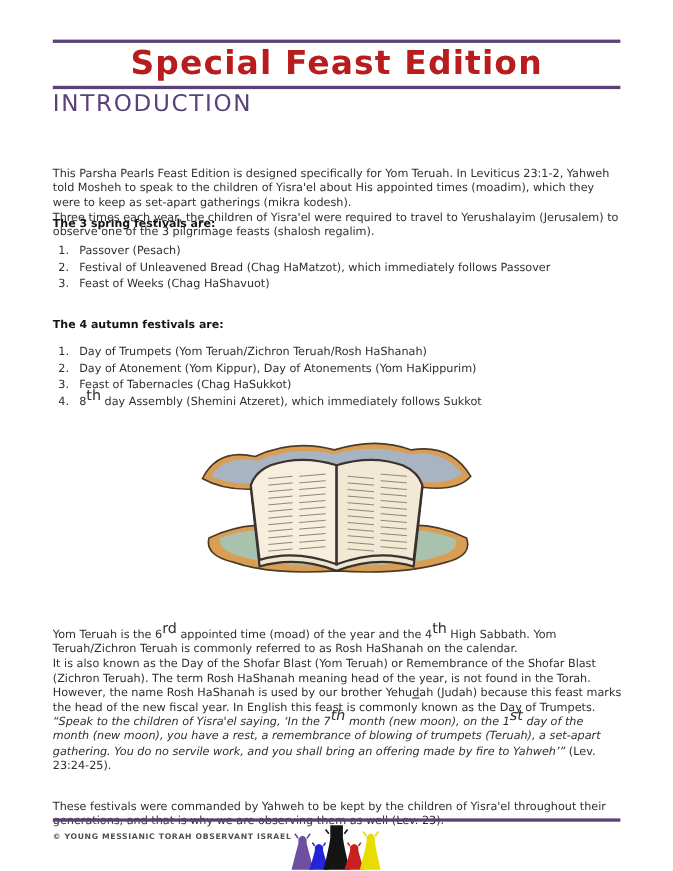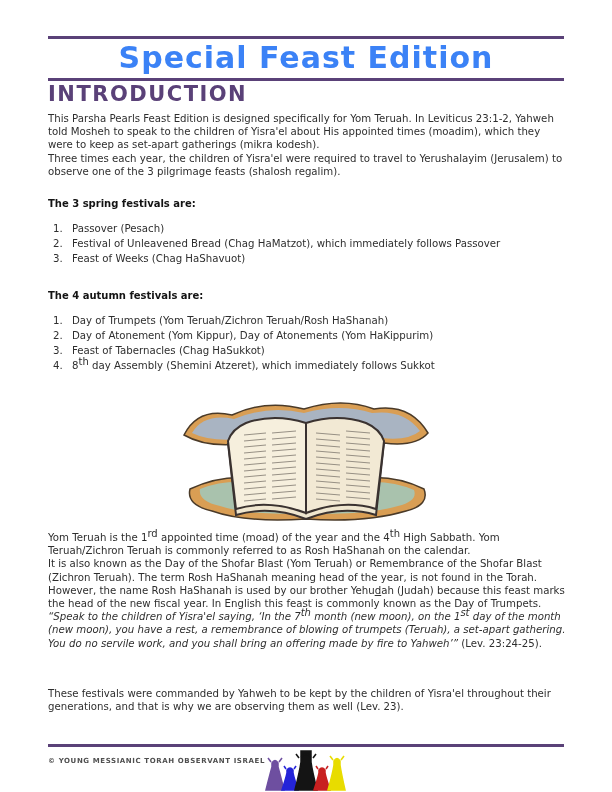--- a/index.html
+++ b/index.html
@@ -6,48 +6,48 @@
   body{
     width:612px;height:792px;background:#ffffff;position:relative;
     font-family:"DejaVu Sans", sans-serif;color:#2e2e2e;overflow:hidden;
   }
   .header{
     position:absolute;left:48px;right:48px;top:36px;
     border-top:3px solid #5a4178;border-bottom:3px solid #5a4178;
     text-align:center;padding:1px 0 3px 0;
   }
   .page-title{
-    font-size:30px;font-weight:bold;color:#3b82f6;letter-spacing:1px;
+    font-size:30px;font-weight:bold;color:#b91c1c;letter-spacing:1px;
     font-family:"DejaVu Sans", sans-serif;
   }
   .section-heading{
-    position:absolute;left:48px;top:82px;font-size:21px;font-weight:700;
+    position:absolute;left:48px;top:82px;font-size:21px;font-weight:400;
     color:#5a4178;letter-spacing:1.5px;
   }
   .para{
     position:absolute;left:48px;width:518px;
-    font-size:10.2px;line-height:13.2px;color:#2e2e2e;
+    font-size:10.2px;line-height:13.2px;color:#2e2e2e;margin-top:40px;
   }
   .p1{top:112px;}
   .p2{top:531px;}
   .p3{top:687px;}
   .sub-heading{
     position:absolute;left:48px;font-size:10px;font-weight:bold;color:#141414;
   }
   .spring-heading{top:198px;}
   .autumn-heading{top:290px;}
   .festival-list{
     position:absolute;left:48px;width:520px;margin:0;
     padding-left:18px;font-size:10.2px;line-height:15px;
     list-style:decimal outside;
   }
   .spring-list{top:221px;}
   .autumn-list{top:313px;}
   .festival-list li{padding-left:6px;}
-  sup{font-size:10px;line-height:0;vertical-align:super;text-align:center;}
+  sup{font-size:13px;line-height:0;vertical-align:super;text-align:center;}
   .i{font-style:italic;}
   .u{text-decoration:underline;}
   .book-fig{position:absolute;top:393px;left:50%;transform:translateX(-50%);}
   .footer-rule{
     position:absolute;left:48px;right:48px;top:744px;
     border-top:3px solid #5a4178;
   }
   .footer{
     position:absolute;left:48px;right:48px;top:754px;
     display:flex;justify-content:space-between;
@@ -102,21 +102,21 @@
 
   <path d="M136,30 Q168,20 196,30 Q210,36 214,48 L206,116 Q174,106 136,120 Z" fill="#f2e9d4" stroke="#3a3230" stroke-width="2"></path>
   <line x1="136" y1="30" x2="136" y2="120" stroke="#3a3230" stroke-width="1.5"></line>
 
   <path stroke="#8b857a" stroke-width="0.9" fill="none" d="M74,42L96,40M102,40L126,38M74,48L96,46M102,46L126,44M74,54L96,52M102,52L126,50M74,60L96,58M102,58L126,56M74,66L96,64M102,64L126,62M74,72L96,70M102,70L126,68M74,78L96,76M102,76L126,74M74,84L96,82M102,82L126,80M74,90L96,88M102,88L126,86M74,96L96,94M102,94L126,92M74,102L96,100M102,100L126,98M74,108L96,106M102,106L126,104"></path>
 
   <path stroke="#8b857a" stroke-width="0.9" fill="none" d="M146,40L170,42M176,38L200,40M146,46L170,48M176,44L200,46M146,52L170,54M176,50L200,52M146,58L170,60M176,56L200,58M146,64L170,66M176,62L200,64M146,70L170,72M176,68L200,70M146,76L170,78M176,74L200,76M146,82L170,84M176,80L200,82M146,88L170,90M176,86L200,88M146,94L170,96M176,92L200,94M146,100L170,102M176,98L200,100M146,106L170,108M176,104L200,106"></path>
 </svg>
 
 <div class="para p2">
-  <span>Yom Teruah is the 1</span><sup>rd</sup><span> appointed time (moad) of the year and the 4</span><sup>th</sup><span> High Sabbath. Yom Teruah/Zichron Teruah is commonly referred to as Rosh HaShanah on the calendar.</span><br>
+  <span>Yom Teruah is the 6</span><sup>rd</sup><span> appointed time (moad) of the year and the 4</span><sup>th</sup><span> High Sabbath. Yom Teruah/Zichron Teruah is commonly referred to as Rosh HaShanah on the calendar.</span><br>
   <span>It is also known as the Day of the Shofar Blast (Yom Teruah) or Remembrance of the Shofar Blast (Zichron Teruah). The term Rosh HaShanah meaning head of the year, is not found in the Torah. However, the name Rosh HaShanah is used by our brother Yehu</span><span class="u">d</span><span>ah (Judah) because this feast marks the head of the new fiscal year. In English this feast is commonly known as the Day of Trumpets. </span><span class="i">“Speak to the children of Yisra'el saying, ‘In the 7</span><sup class="i">th</sup><span class="i"> month (new moon), on the 1</span><sup class="i">st</sup><span class="i"> day of the month (new moon), you have a rest, a remembrance of blowing of trumpets (Teruah), a set-apart gathering. You do no servile work, and you shall bring an offering made by fire to Yahweh’”</span><span> (Lev. 23:24-25).</span>
 </div>
 
 <div class="para p3">These festivals were commanded by Yahweh to be kept by the children of Yisra'el throughout their generations, and that is why we are observing them as well (Lev. 23).</div>
 
 <div class="footer-rule"></div>
 
 <div class="footer">
   <div class="f-right">
     <div class="row">© YOUNG MESSIANIC TORAH OBSERVANT ISRAEL</div>

